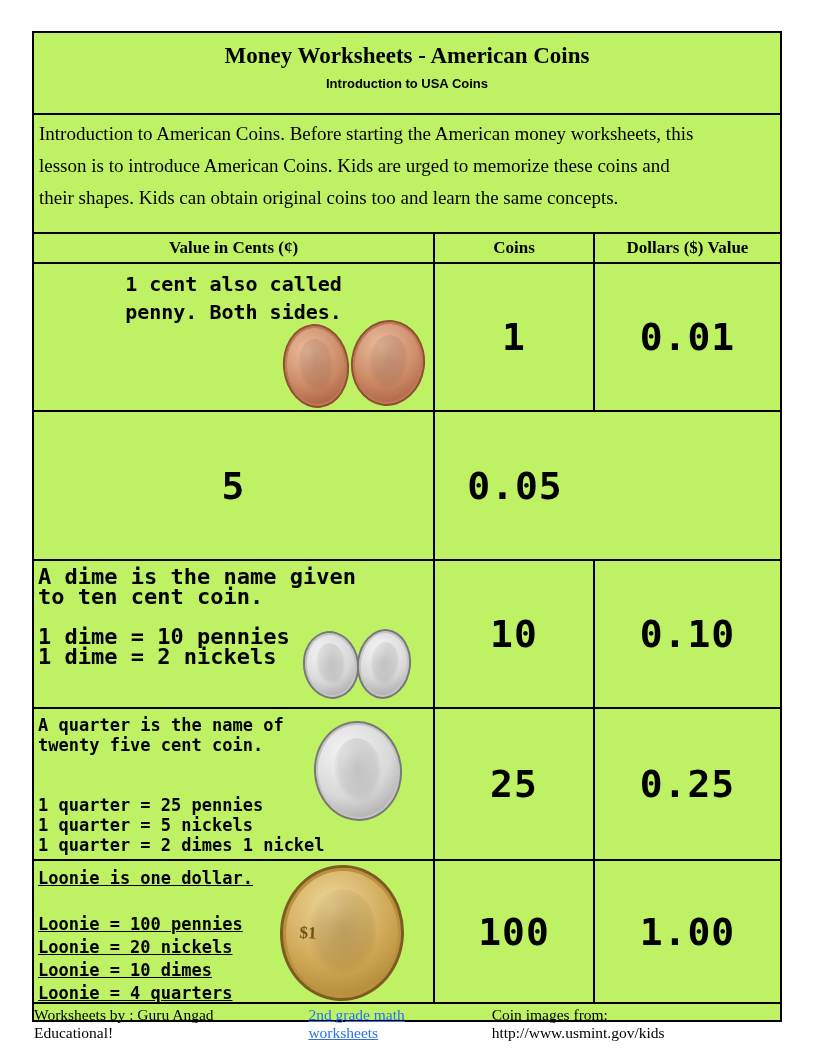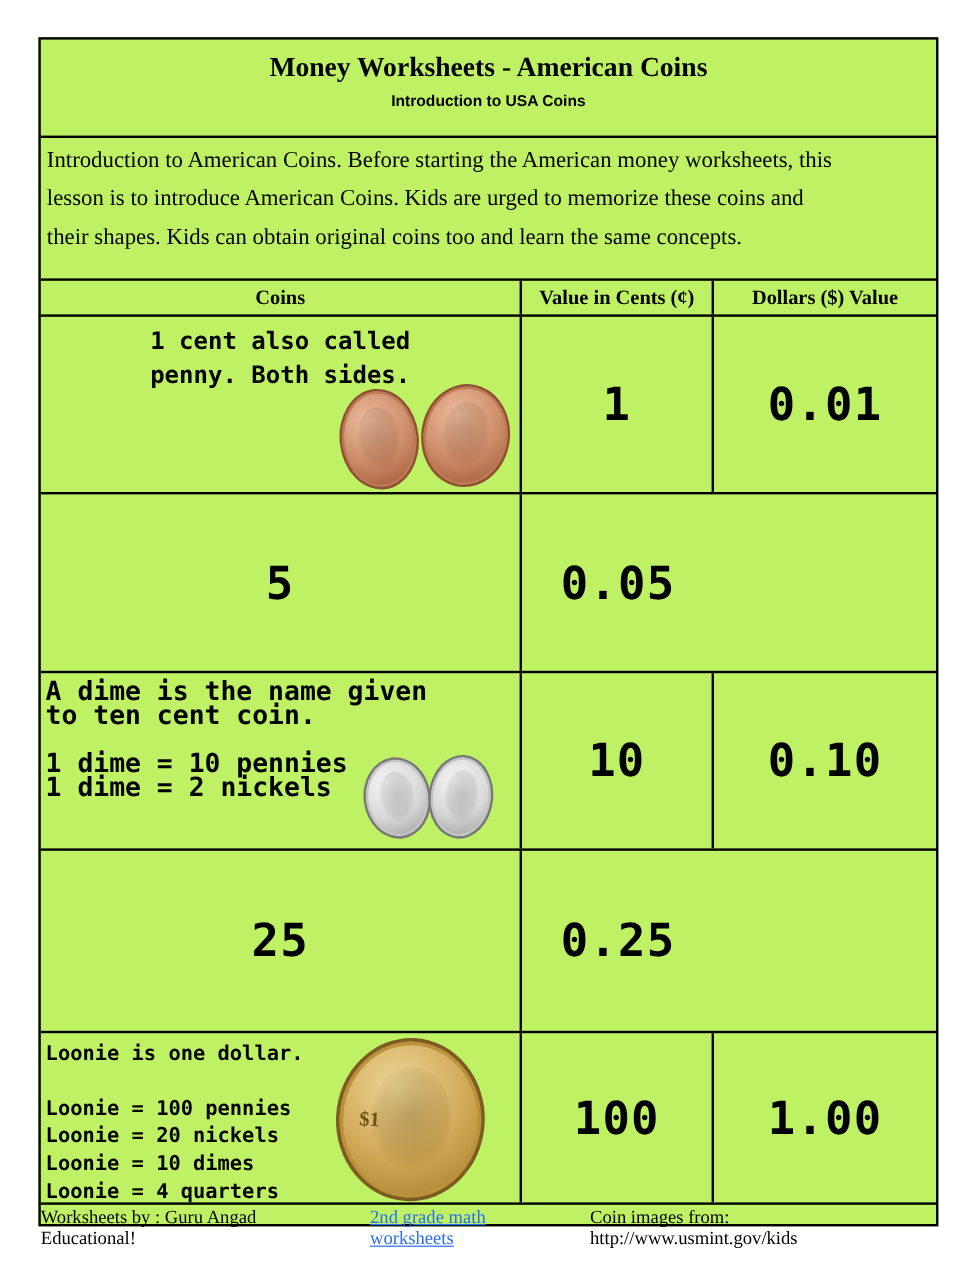--- a/index.html
+++ b/index.html
@@ -25,21 +25,21 @@
   .header-row .cell{display:flex;align-items:center;justify-content:center;
     font-family:"Liberation Serif",serif;font-weight:bold;font-size:17px;padding:0;}
   .mono{font-family:"DejaVu Sans Mono","Liberation Mono",monospace;font-weight:bold;white-space:pre;}
   .desc{display:block;}
   .bignum{font-family:"DejaVu Sans Mono","Liberation Mono",monospace;font-weight:bold;font-size:38px;letter-spacing:1px;}
 
   .r1{height:148px;} .r1 .desc{font-size:20px;line-height:28px;text-align:center;}
   .r2{height:149px;} .r2 .desc{font-size:15px;line-height:19px;}
   .r3{height:148px;} .r3 .desc{font-size:22px;line-height:20px;}
   .r4{height:152px;} .r4 .desc{font-size:17px;line-height:20px;}
-  .r5{height:143px;} .r5 .desc{font-size:17px;line-height:23px;}
+  .r5{height:143px;} .r5 .desc{font-size:17px;line-height:23px;text-decoration:underline;}
 
   
   .coin{position:absolute;border-radius:50%;}
   .coin::after{content:"";position:absolute;left:21%;top:16%;width:58%;height:66%;border-radius:50%;
     background:radial-gradient(ellipse at 50% 45%, rgba(60,30,15,0.18) 0%, rgba(60,30,15,0.10) 55%, rgba(0,0,0,0) 72%);}
   .copper{background:radial-gradient(circle at 38% 30%, #ecbd9f 0%, var(--copper) 52%, #a85f3e 88%);
     border:2px solid var(--copper_dark);box-shadow:inset 0 0 0 2px #bd7a57;}
   .silver{background:radial-gradient(circle at 38% 30%, #f5f5f5 0%, var(--silver) 52%, #a7a7a7 88%);
     border:2px solid var(--silver_dark);box-shadow:inset 0 0 0 2px #c4c4c4;}
   .silver::after{background:radial-gradient(ellipse at 50% 45%, rgba(40,40,40,0.20) 0%, rgba(40,40,40,0.10) 55%, rgba(0,0,0,0) 72%);}
@@ -62,22 +62,22 @@
   <div class="title-block">
     <div class="doc-title">Money Worksheets - American Coins</div>
     <div class="doc-subtitle">Introduction to USA Coins</div>
   </div>
 
   <div class="intro-block">Introduction to American Coins. Before starting the American money worksheets, this
 lesson is to introduce American Coins. Kids are urged to memorize these coins and
 their shapes. Kids can obtain original coins too and learn the same concepts.</div>
 
   <div class="trow header-row">
+    <div class="cell c2">Value in Cents (¢)</div>
     <div class="cell c1">Coins</div>
-    <div class="cell c2">Value in Cents (¢)</div>
     <div class="cell c3">Dollars ($) Value</div>
   </div>
 
   <div class="trow r1">
     <div class="cell c1">
       <span class="mono desc">1 cent also called
 penny. Both sides.</span>
       <div class="coin copper" style="left:249px;top:60px;width:62px;height:80px;transform:rotate(-6deg);"></div>
       <div class="coin copper" style="left:317px;top:56px;width:70px;height:82px;transform:rotate(7deg);"></div>
     </div>
@@ -110,20 +110,30 @@
     </div>
     <div class="cell c2">
         <span class="bignum">10</span>
       </div>
     <div class="cell c3">
         <span class="bignum">0.10</span>
       </div>
   </div>
 
   <div class="trow r4">
+    <div class="cell c1">
+      <span class="mono desc">A quarter is the name of
+twenty five cent coin.
+
+
+1 quarter = 25 pennies
+1 quarter = 5 nickels
+1 quarter = 2 dimes 1 nickel</span>
+      <div class="coin silver" style="left:280px;top:12px;width:84px;height:96px;transform:rotate(-5deg);"></div>
+    </div>
     <div class="cell c2">
         <span class="bignum">25</span>
       </div>
     <div class="cell c3">
         <span class="bignum">0.25</span>
       </div>
   </div>
 
   <div class="trow r5">
     <div class="cell c1">

